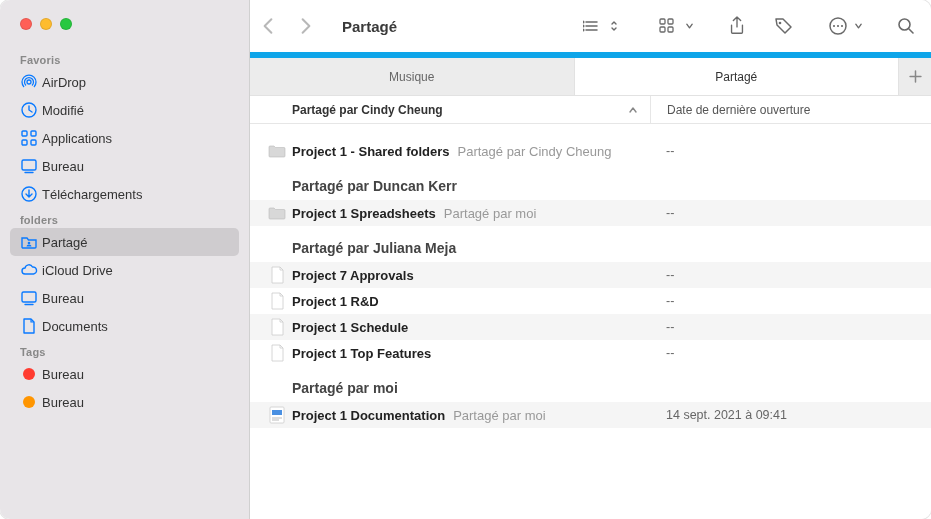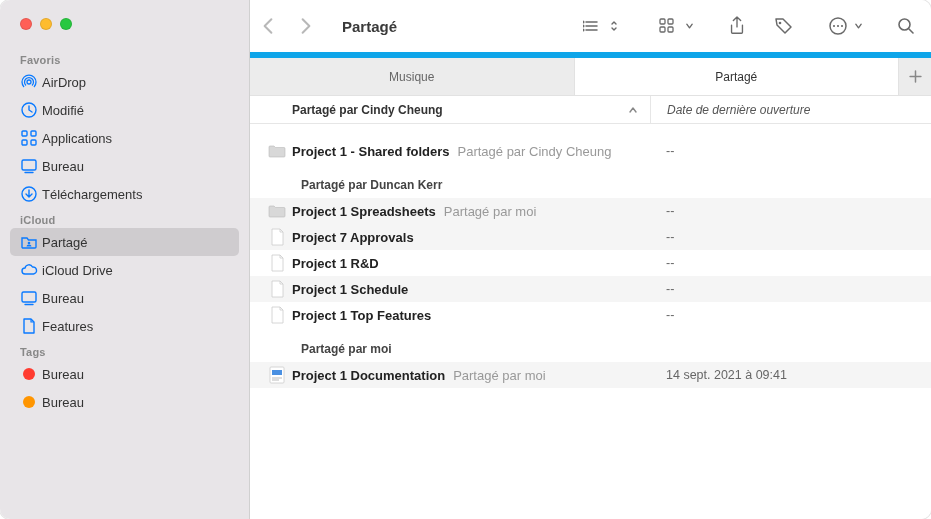--- a/index.html
+++ b/index.html
@@ -31,24 +31,24 @@
     .view-combo { display: flex; align-items: center; gap: 6px; border-radius: 5px; padding: 3px 6px; }
     
     .tabs { display: flex; border-top: 6px solid #0ea5e9; border-bottom: 1px solid #e2e2e2; height: 44px; background: #f7f5f7; }
     .tab { flex: 1; display: flex; align-items: center; justify-content: center; font-size: 12px; color: #666; border-right: 1px solid #e2e2e2; background: #ececec; }
     .tab.active { background: #fff; color: #333; }
     .tab-add { width: 32px; display: flex; align-items: center; justify-content: center; color: #888; background: #ececec; }
     
     .columns-header { display: flex; border-bottom: 1px solid #e6e6e6; height: 28px; align-items: center; font-size: 12px; color: #333; }
     .col-name { flex: 0 0 400px; padding-left: 42px; font-weight: 600; display: flex; align-items: center; }
     .col-sort { margin-left: auto; margin-right: 12px; color: #888; }
-    .col-date { flex: 1; padding-left: 16px; border-left: 1px solid #e6e6e6; height: 100%; display: flex; align-items: center; color: #555; font-style: italic; }
+    .col-date { flex: 1; padding-left: 16px; border-left: 1px solid #e6e6e6; height: 100%; display: flex; align-items: center; color: #555; }
     
     .content { flex: 1; overflow-y: auto; padding-top: 4px; }
-    .group-label { font-size: 12px; font-weight: 600; color: #444; padding: 14px 0 6px 42px; margin-left: 9px; }
+    .group-label { font-size: 14px; font-weight: 600; color: #444; padding: 14px 0 6px 42px; }
     .row { display: flex; align-items: center; height: 26px; font-size: 13px; }
     .row.striped { background: #f5f5f5; }
     .row-icon { width: 18px; height: 18px; margin-left: 18px; margin-right: 6px; display: flex; align-items: center; justify-content: center; flex-shrink: 0; }
     .row-name { color: #222; font-weight: bold; }
     .row-meta { color: #999; margin-left: 8px; }
     .row-left { flex: 0 0 400px; display: flex; align-items: center; overflow: hidden; white-space: nowrap; }
     .row-date { flex: 1; padding-left: 16px; color: #666; font-size: 12.5px; }
     
     svg { display: block; }
   </style>
@@ -112,21 +112,21 @@
             <span class="sidebar-icon">
               <svg width="18" height="18" viewBox="0 0 18 18">
                 <circle cx="9" cy="9" r="7" stroke="#0a7aff" stroke-width="1.4" fill="none"></circle>
                 <path d="M9 5 v6 M6 9 l3 3 l3 -3" stroke="#0a7aff" stroke-width="1.4" fill="none" stroke-linecap="round" stroke-linejoin="round"></path>
               </svg>
             </span>
             <span>Téléchargements</span>
           </div>
         </div>
         <div class="sidebar-section">
-          <div class="sidebar-heading">iCloud</div>
+          <div class="sidebar-heading">folders</div>
           <div class="sidebar-item selected">
             <span class="sidebar-icon">
               <svg width="18" height="18" viewBox="0 0 18 18">
                 <path d="M2 5 h5 l1.5 2 H16 v7 a1 1 0 0 1 -1 1 H3 a1 1 0 0 1 -1 -1 z" stroke="#0a7aff" stroke-width="1.4" fill="none"></path>
                 <circle cx="9" cy="10" r="1.3" fill="#0a7aff"></circle>
                 <path d="M6.5 13.5 a2.5 2 0 0 1 5 0" fill="#0a7aff"></path>
               </svg>
             </span>
             <span>Partagé</span>
           </div>
@@ -147,21 +147,21 @@
             </span>
             <span>Bureau</span>
           </div>
           <div class="sidebar-item">
             <span class="sidebar-icon">
               <svg width="18" height="18" viewBox="0 0 18 18">
                 <path d="M4 2 h7 l3 3 v11 H4 z" stroke="#0a7aff" stroke-width="1.4" fill="none" stroke-linejoin="round"></path>
                 <path d="M11 2 v3 h3" stroke="#0a7aff" stroke-width="1.2" fill="none"></path>
               </svg>
             </span>
-            <span>Features</span>
+            <span>Documents</span>
           </div>
         </div>
         <div class="sidebar-section">
           <div class="sidebar-heading">Tags</div>
           <div class="sidebar-item">
             <span class="sidebar-icon">
               <div class="tag-dot" style="background:#ff3b30"></div>
             </span>
             <span>Bureau</span>
           </div>
@@ -301,20 +301,21 @@
             <span class="row-icon">
               <svg width="18" height="14" viewBox="0 0 18 14">
                 <path d="M1 3 a1 1 0 0 1 1 -1 h4 l1.5 1.5 H16 a1 1 0 0 1 1 1 V12 a1 1 0 0 1 -1 1 H2 a1 1 0 0 1 -1 -1 z" fill="#d8d8d8" stroke="#bbb" stroke-width="0.6"></path>
               </svg>
             </span>
             <span class="row-name">Project 1 Spreadsheets</span>
             <span class="row-meta">Partagé par moi</span>
           </div>
           <div class="row-date">--</div>
         </div>
+        <div class="group-label">Partagé par Juliana Meja</div>
         <div class="row striped">
           <div class="row-left">
             <span class="row-icon">
               <svg width="15" height="18" viewBox="0 0 15 18">
                 <path d="M2 1 h8 l3 3 v13 H2 z" fill="#fff" stroke="#ccc" stroke-width="0.8"></path>
                 <path d="M10 1 v3 h3" fill="none" stroke="#ccc" stroke-width="0.8"></path>
               </svg>
             </span>
             <span class="row-name">Project 7 Approvals</span>
           </div>

